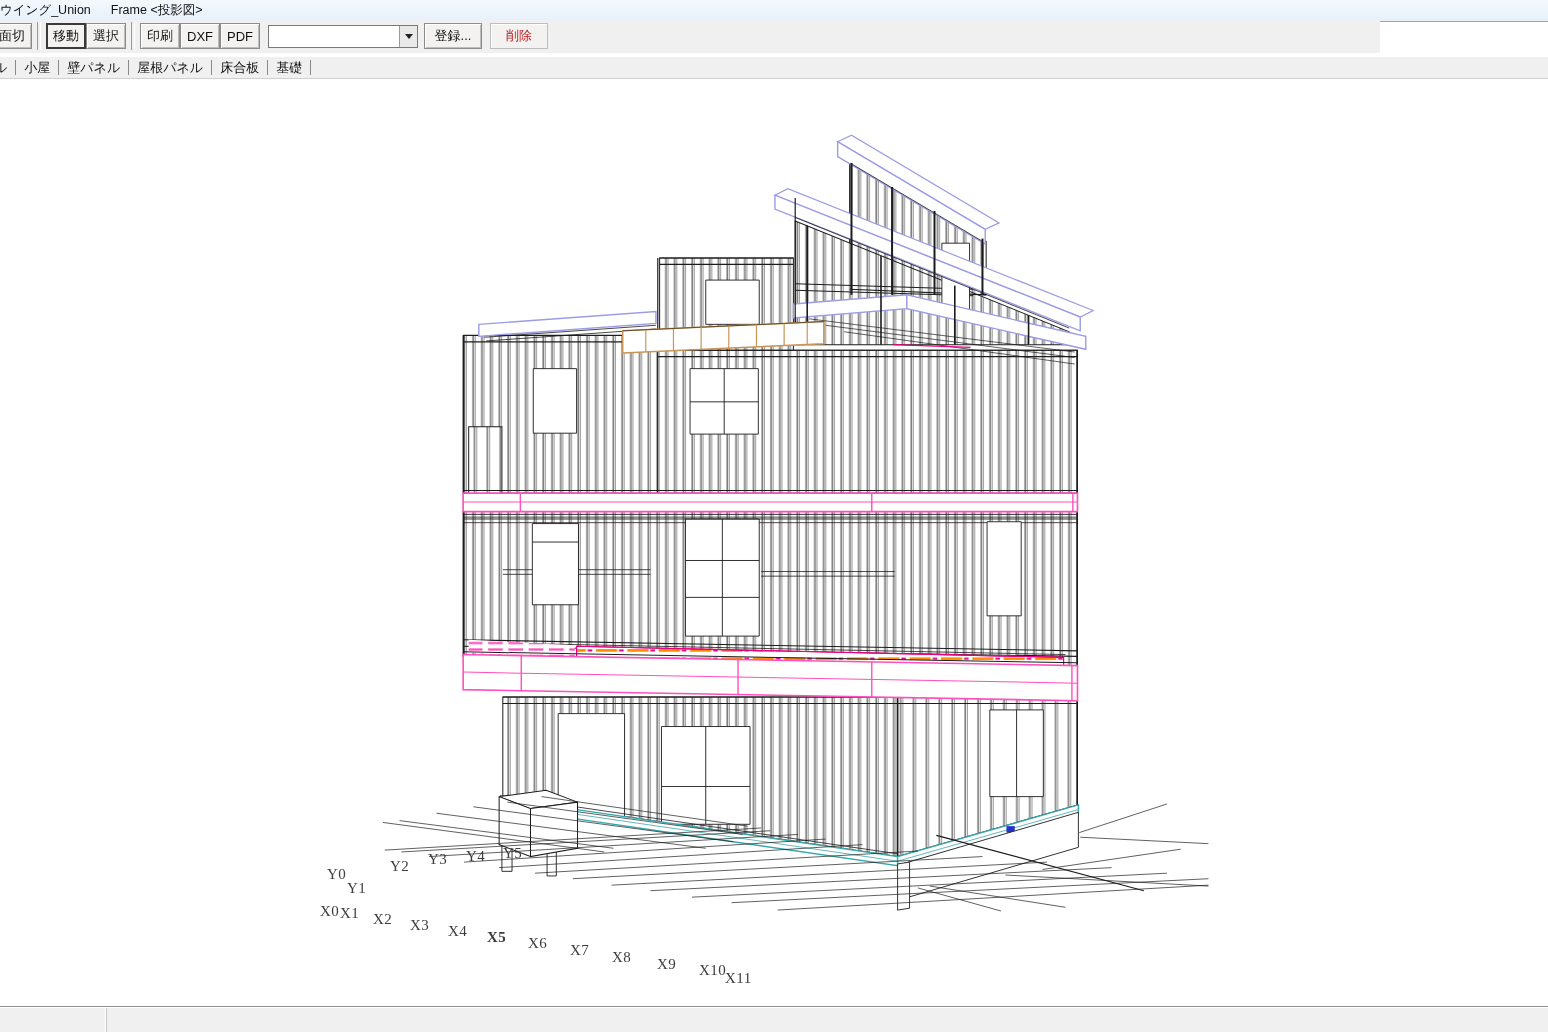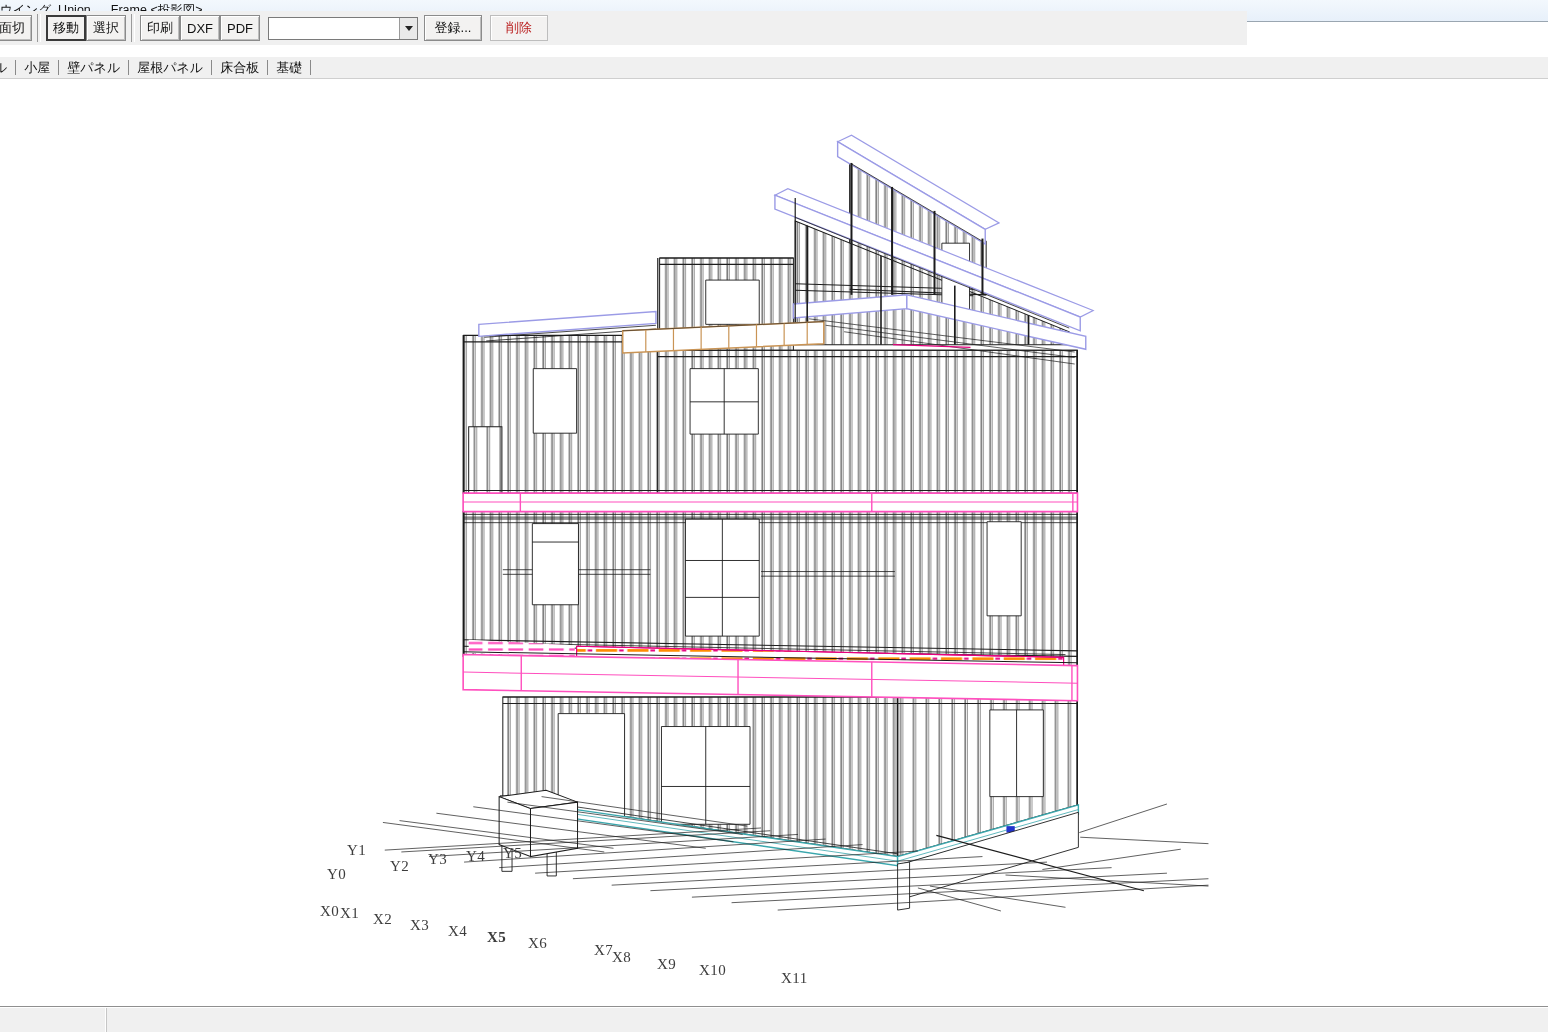--- a/index.html
+++ b/index.html
@@ -13,21 +13,21 @@
   .titlebar{
     position:absolute;top:0;left:0;width:1548px;height:22px;
     background:linear-gradient(#f3f8fd,#e7f0fa);
     border-bottom:1px solid #9aa6b1;
     display:flex;align-items:center;gap:20px;
     box-sizing:border-box;
     font-size:12.5px;color:#111;
   }
   
   .toolbar{
-    position:absolute;top:11px;left:0;width:1247px;height:34px;
+    position:absolute;top:19px;left:0;width:1380px;height:34px;
     background:#f0f0f0;
     display:flex;align-items:center;box-sizing:border-box;
     padding-left:0;
   }
   .tbtn{
     height:26px;min-width:30px;box-sizing:border-box;
     background:#f3f2f1;border:1px solid #8b8b8b;
     box-shadow:inset 1px 1px 0 #ffffff, inset -1px -1px 0 #bdbdbd;
     display:flex;align-items:center;justify-content:center;
     font-size:13px;color:#111;padding:0 6px;white-space:nowrap;cursor:default;
@@ -327,37 +327,37 @@
       <line x1="930" y1="955" x2="1020" y2="980"></line>
       <line x1="943" y1="953" x2="1090" y2="976"></line>
       <line x1="1065" y1="935" x2="1215" y2="913"></line>
       <line x1="1025" y1="941" x2="1245" y2="953"></line>
     </g>
   </svg>
 
   
   <div>
       <span class="grid-label" style="left: 327px; top: 788px;">Y0</span>
-      <span class="grid-label" style="left: 347px; top: 764px;">Y1</span>
+      <span class="grid-label" style="left: 347px; top: 802px;">Y1</span>
       <span class="grid-label" style="left: 390px; top: 780px;">Y2</span>
       <span class="grid-label" style="left: 428px; top: 773px;">Y3</span>
       <span class="grid-label" style="left: 466px; top: 770px;">Y4</span>
       <span class="grid-label" style="left: 503px; top: 767px;">Y5</span>
       <span class="grid-label" style="left: 320px; top: 825px;">X0</span>
       <span class="grid-label" style="left: 340px; top: 827px;">X1</span>
       <span class="grid-label" style="left: 373px; top: 833px;">X2</span>
       <span class="grid-label" style="left: 410px; top: 839px;">X3</span>
       <span class="grid-label" style="left: 448px; top: 845px;">X4</span>
       <span class="grid-label" style="left: 487px; top: 851px; font-weight: bold;">X5</span>
       <span class="grid-label" style="left: 528px; top: 857px;">X6</span>
-      <span class="grid-label" style="left: 594px; top: 864px; text-align: right;">X7</span>
+      <span class="grid-label" style="left: 570px; top: 864px; text-align: right;">X7</span>
       <span class="grid-label" style="left: 612px; top: 871px;">X8</span>
       <span class="grid-label" style="left: 657px; top: 878px;">X9</span>
       <span class="grid-label" style="left: 699px; top: 884px;">X10</span>
-      <span class="grid-label" style="left: 781px; top: 892px; text-align: right;">X11</span>
+      <span class="grid-label" style="left: 725px; top: 892px; text-align: right;">X11</span>
     </div>
 </div>
 
 <div class="statusline"></div>
 <div class="statusbar">
   <div class="spanel left"></div>
   <div class="spanel main"></div>
 </div>
 
 </body></html>

